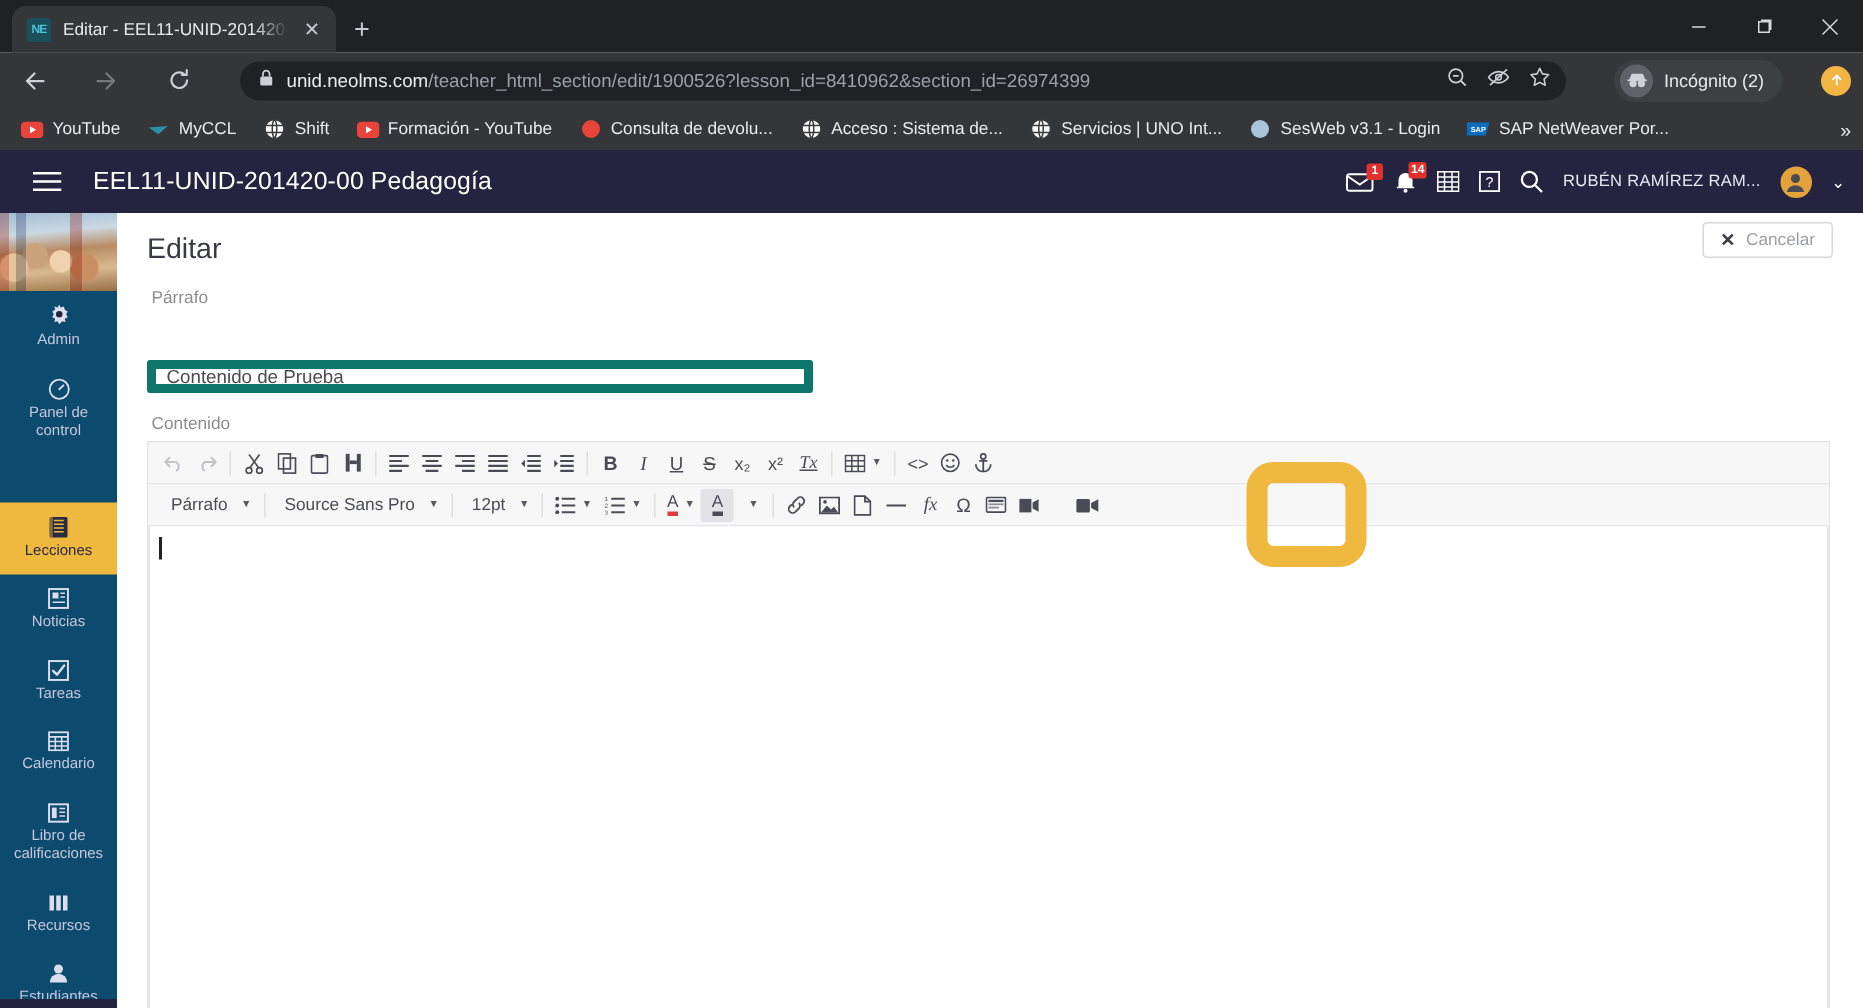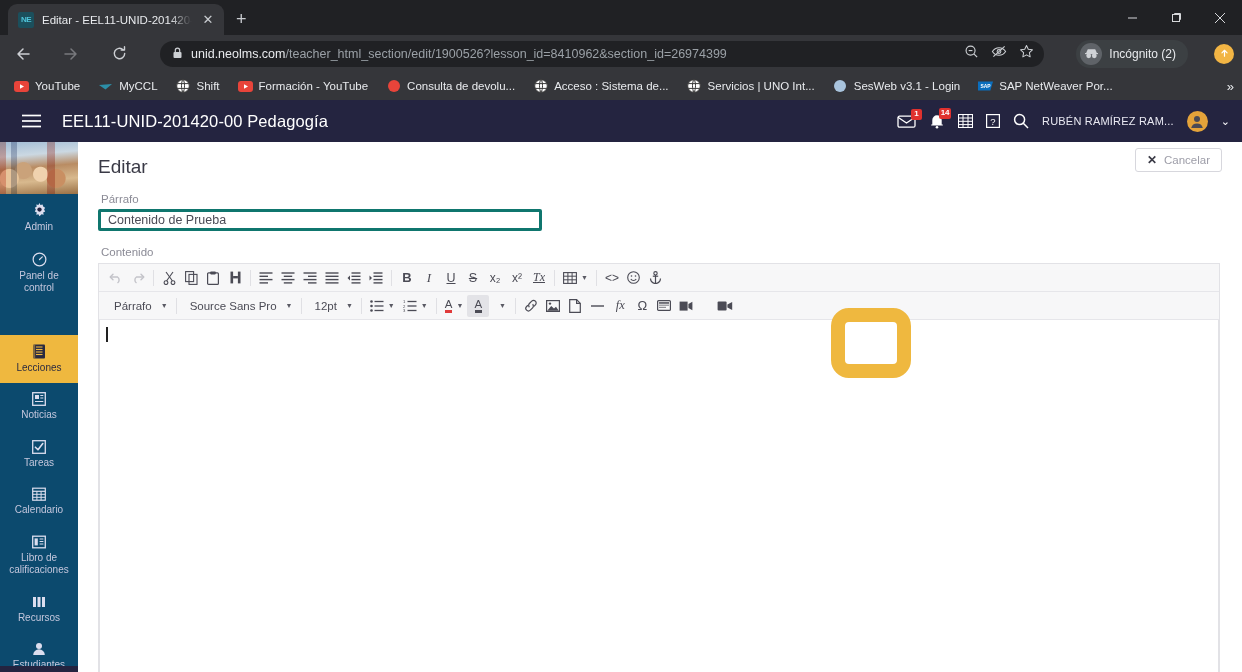--- a/index.html
+++ b/index.html
@@ -126,23 +126,23 @@
   .cancel-btn {
     position: absolute; top: 6px; right: 20px;
     border: 1px solid #d7d7dd; background: #fff; border-radius: 3px;
     height: 24px; display: flex; align-items: center; gap: 7px; padding: 0 11px;
     font-size: 11.5px; color: #9d9da8;
   }
   .cancel-x { color: #3a3a46; font-size: 12px; font-weight: bold; }
 
   .fld-label { font-size: 11.5px; color: #8b8b96; margin: 15px 0 4px 3px; }
   .title-input {
-    width: 444px; height: 22px; border: 3px solid #0f766e; border-radius: 2px;
+    width: 444px; height: 22px; border: 6px solid #0f766e; border-radius: 2px;
     font-size: 12.5px; color: #4a4a55; padding: 0 7px;
-    font-family: "Liberation Sans", sans-serif; background: #fff;
+    font-family: "Liberation Sans", sans-serif; background: #fff; margin-top: 31px;
   }
 
   
   .editor { margin-top: 5px; border: 1px solid #e2e2e6; border-bottom: none; }
   .tb-row {
     height: 28px; background: #f7f7f8; border-bottom: 1px solid #e6e6ea;
     display: flex; align-items: center; padding: 0 6px;
   }
   .tb-row.row2 { background: #f7f7f8; }
   .tbi {

